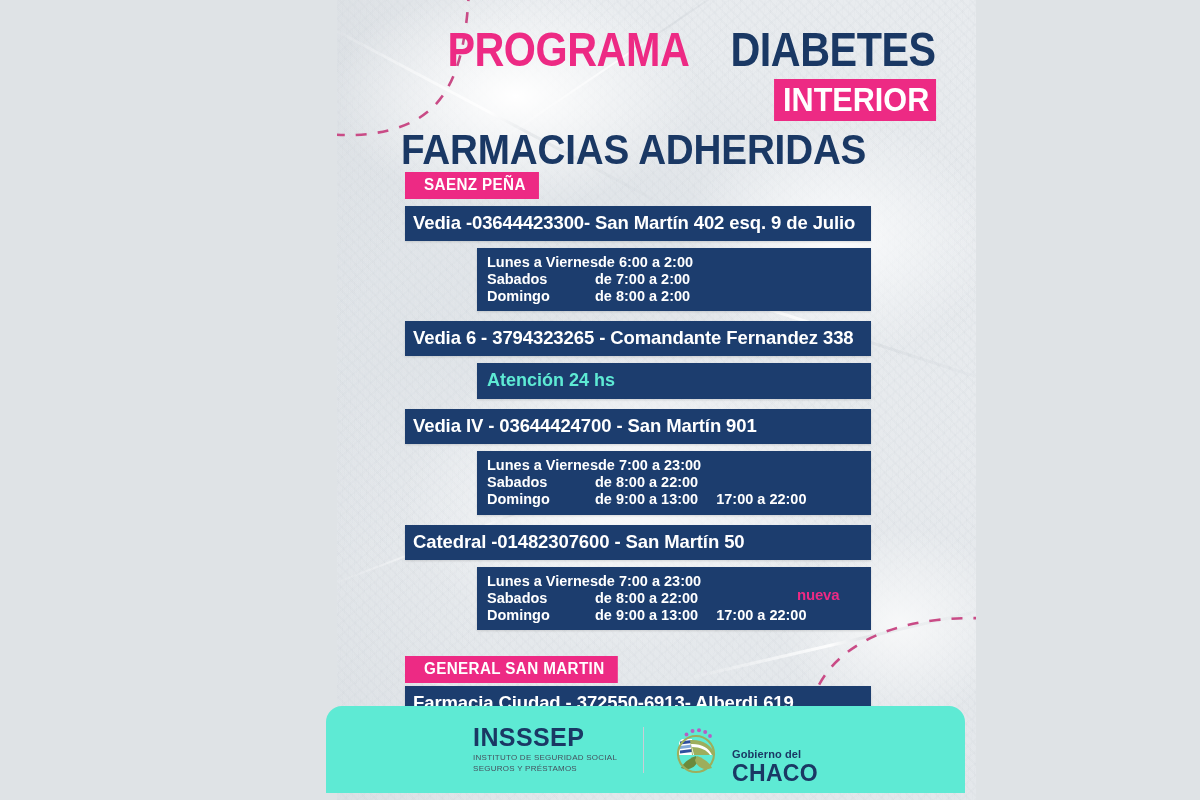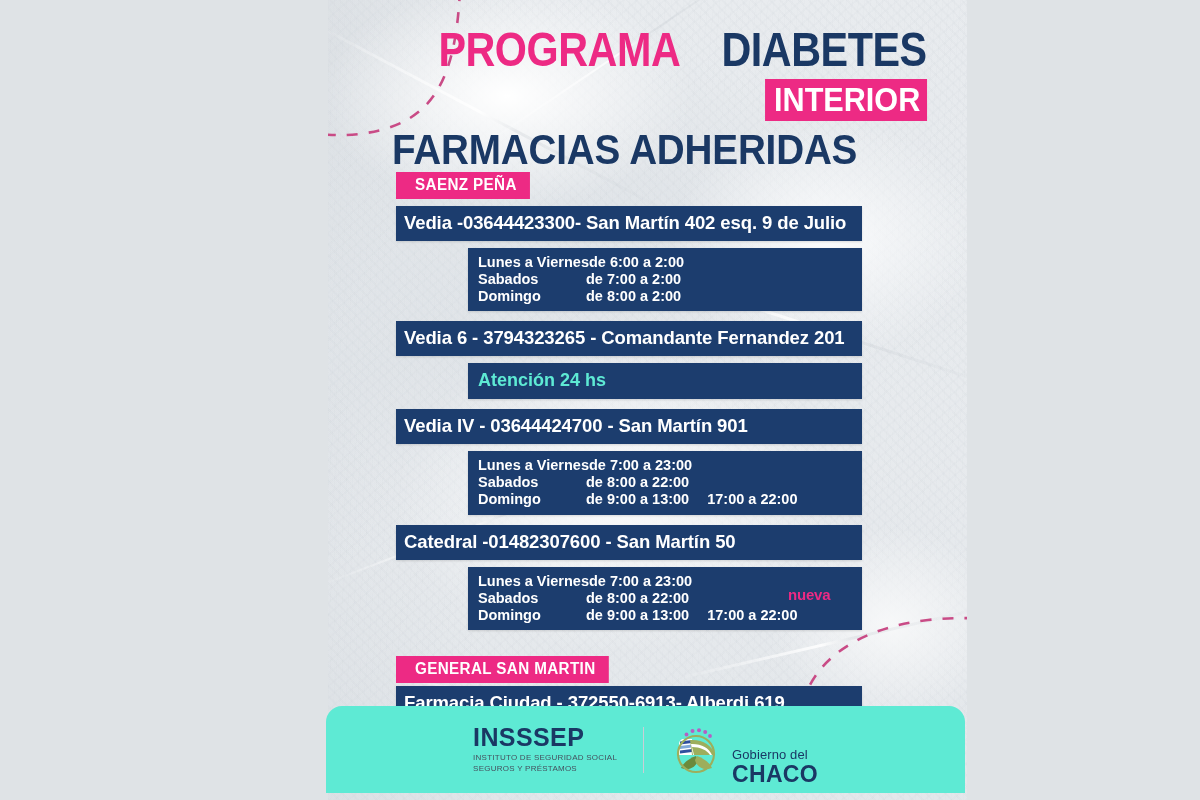--- a/index.html
+++ b/index.html
@@ -17,21 +17,21 @@
   #stage {
     position: relative;
     width: 1200px;
     height: 800px;
     background: #dfe3e6;
   }
 
   
   #poster {
     position: absolute;
-    left: 328px;
+    left: 337px;
     top: 0;
     width: 639px;
     height: 800px;
     overflow: hidden;
     background-color: #eceef0;
     background-image:
       radial-gradient(ellipse 300px 180px at 28% 12%, #ffffff 0%, rgba(255,255,255,0) 62%),
       radial-gradient(ellipse 260px 200px at 78% 30%, #fbfcfd 0%, rgba(255,255,255,0) 60%),
       radial-gradient(ellipse 340px 240px at 45% 62%, #fafbfc 0%, rgba(255,255,255,0) 65%),
       radial-gradient(ellipse 200px 160px at 88% 78%, #f7f8f9 0%, rgba(255,255,255,0) 60%),
@@ -236,22 +236,22 @@
   }
   #chaco {
     display: flex;
     align-items: center;
     gap: 10px;
     padding-left: 26px;
   }
   #chaco-text { line-height: 1; }
   #chaco-gob {
     color: #1A3864;
-    font-size: 13px;
-    font-weight: normal;
+    font-size: 11px;
+    font-weight: bold;
     letter-spacing: 0.1px;
     margin-top: 35px;
   }
   #chaco-name {
     color: #1A3864;
     font-size: 23px;
     font-weight: bold;
     letter-spacing: 0.3px;
     margin-top: 2px;
   }
@@ -302,21 +302,21 @@
         <div class="hours-line">
           <span class="hl-day">Sabados</span><span>de 7:00 a 2:00</span>
         </div>
         <div class="hours-line">
           <span class="hl-day">Domingo</span><span>de 8:00 a 2:00</span>
         </div>
       </div>
       <div class="gap-md"></div>
 
       
-      <div class="pharm-bar">Vedia 6 - 3794323265 - Comandante Fernandez 201</div>
+      <div class="pharm-bar">Vedia 6 - 3794323265 - Comandante Fernandez 338</div>
       <div class="gap-sm"></div>
       <div class="single-bar">Atención 24 hs</div>
       <div class="gap-md"></div>
 
       
       <div class="pharm-bar">Vedia IV - 03644424700 - San Martín 901</div>
       <div class="gap-sm"></div>
       <div class="hours-bar">
         <div class="hours-line">
           <span class="hl-day">Lunes a Viernes</span><span>de 7:00 a 23:00</span>

